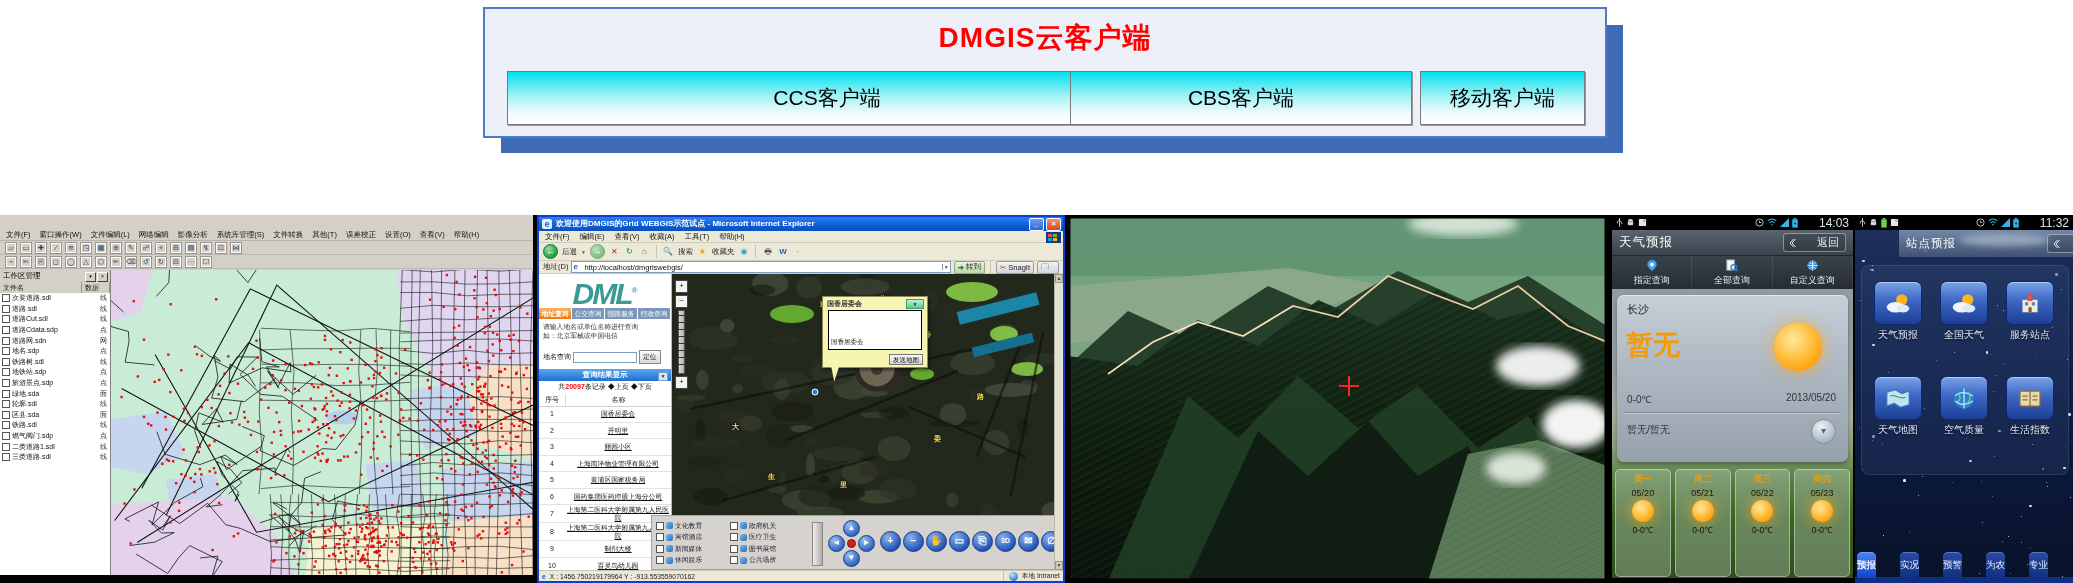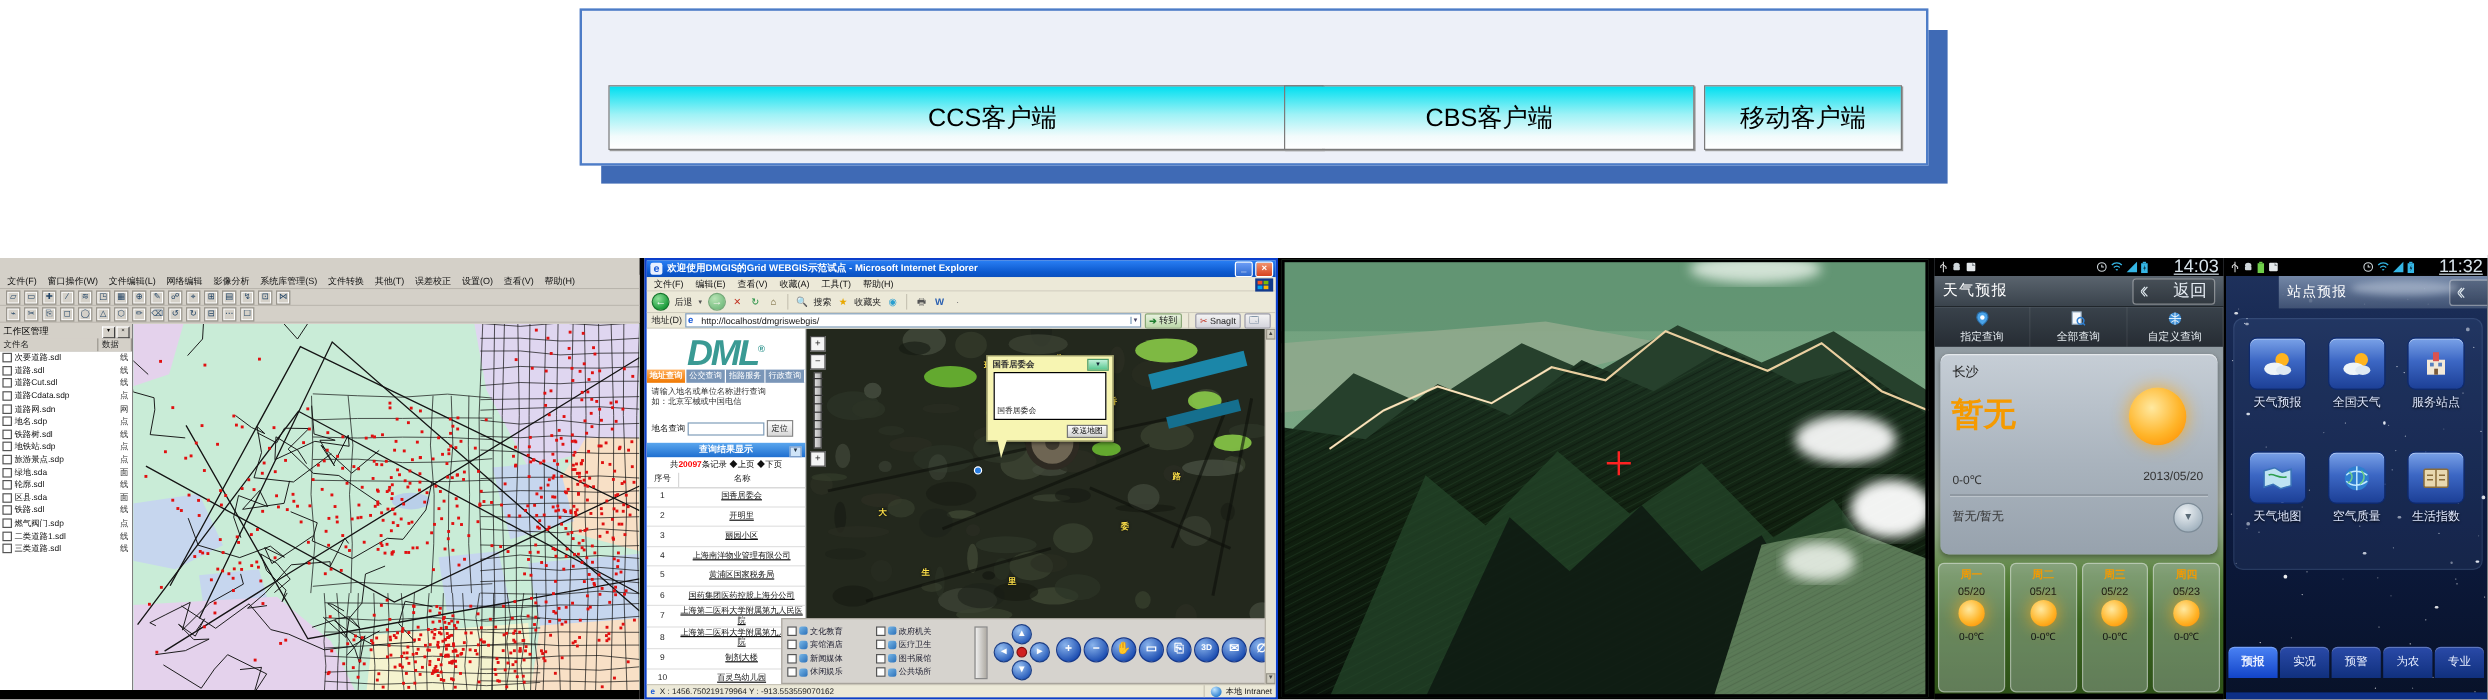--- a/index.html
+++ b/index.html
@@ -127,26 +127,26 @@
   .ie-status{left:0;bottom:0;width:100%;height:11px;background:#ece9d8;border-top:1px solid #cac6b8;display:flex;
              align-items:center;font-size:6.8px;color:#222;gap:4px;padding:0 3px;box-sizing:border-box;}
   .ie-status .zone{margin-left:auto;display:flex;gap:3px;align-items:center;border-left:1px solid #c8c4b4;padding-left:5px;}
   .globe-ico{width:9px;height:9px;border-radius:50%;background:radial-gradient(circle at 35% 30%,#bfe4ff,#2a7fd0 75%);}
   
   .terra{left:1068px;top:216px;width:539px;height:365px;background:#000;}
   
   .phone{overflow:hidden;background:#000;}
   .p-status{left:0;top:0;width:100%;height:15px;background:#000;display:flex;align-items:center;gap:3px;
             padding:0 4px;box-sizing:border-box;}
-  .p-status .time{margin-left:18px;color:#d7e3ea;font-size:15px;text-decoration:underline;}
+  .p-status .time{margin-left:18px;color:#d7e3ea;font-size:12px;}
   .p-status .right{margin-left:auto;display:flex;align-items:center;gap:3px;}
   .p-head{left:0;top:15px;width:100%;height:26px;display:flex;align-items:center;padding:0 7px;box-sizing:border-box;}
   .p-title{color:#fff;font-size:12.5px;letter-spacing:1px;}
   .backbtn{margin-left:auto;display:flex;align-items:center;gap:20px;border:1px solid rgba(255,255,255,.4);
-           border-radius:3px;background:rgba(0,0,0,.18);padding:1px 6px;color:#e8eef5;font-size:14px;}
+           border-radius:3px;background:rgba(0,0,0,.18);padding:1px 6px;color:#e8eef5;font-size:11px;}
   
   .ph1{left:1612px;top:215px;width:241px;height:368px;}
   .ph1-bg{left:0;top:0;width:100%;height:100%;
      background:linear-gradient(180deg,#8b96a0 0%,#97a1a4 40%,#a8b0a2 55%,#8aa37c 63%,#57803c 72%,#3a641f 82%,#2c4f17 100%);}
   .ph1 .p-head{background:linear-gradient(180deg,#5a646e,#3a434c);border-bottom:1px solid #20262b;}
   .ph1-tabs{left:0;top:41px;width:100%;height:33px;background:linear-gradient(180deg,#39424b,#262c33);display:flex;}
   .ph1-tab{flex:1;display:flex;flex-direction:column;align-items:center;justify-content:center;gap:2px;
            border-right:1px solid rgba(255,255,255,.08);color:#e8eef2;font-size:9px;}
   .wcard{left:5px;top:80px;width:231px;height:167px;border-radius:7px;
          background:linear-gradient(180deg,#c6ced6 0%,#a9b3bd 55%,#97a2ad 100%);
@@ -179,33 +179,34 @@
   .app-panel{left:6px;top:50px;width:206px;height:208px;border-radius:8px;background:rgba(80,110,170,.16);
              border:1px solid rgba(150,180,230,.15);}
   .tile{position:absolute;width:64px;text-align:center;}
   .tile-ico{width:46px;height:42px;margin:0 auto;border-radius:7px;border:1px solid #0e2a6e;
             background:linear-gradient(180deg,#7aa2e8 0%,#3c67c4 45%,#1c3f96 100%);
             box-shadow:inset 0 1px 0 rgba(255,255,255,.45);display:flex;align-items:center;justify-content:center;}
   .tile-ico svg{width:30px;height:25px;}
   .tile-lab{margin-top:3px;font-size:10px;color:#dfe8ff;text-shadow:0 1px 2px #000;}
   .ph2-tabs{left:0;bottom:0;width:100%;height:32px;}
   .ph2-tabstrip{position:absolute;left:0;bottom:0;width:100%;height:6px;background:#0d2f86;}
-  .ph2-tab{position:absolute;bottom:18px;height:26px;width:41px;border-radius:5px 5px 0 0;
+  .ph2-tab{position:absolute;bottom:5px;height:26px;width:19px;border-radius:5px 5px 0 0;
            background:linear-gradient(180deg,#2a4aa8,#10307e);color:#eaf0ff;font-size:9.5px;text-align:center;line-height:26px;
            box-shadow:inset 0 1px 0 rgba(255,255,255,.25);}
   .ph2-tab.active{background:linear-gradient(180deg,#4a82f4,#1244c8);font-weight:bold;}
   .star{position:absolute;border-radius:50%;background:#fff;}
 </style>
 </head>
 <body>
 
 <div class="stage">
 
   <div class="abs dg-shadow"></div>
   <div class="abs dg-box">
+    <div class="abs dg-title">DMGIS云客户端</div>
     <div class="abs dg-sub" style="left:22px;width:550px;padding-left:44px;">
       <span>CCS客户端</span>
     </div>
     <div class="abs dg-sub" style="left:935px;width:163px;">
       <span>移动客户端</span>
     </div>
     <div class="abs dg-sub" style="left:585px;width:340px;">
       <span>CBS客户端</span>
     </div>
   </div>

